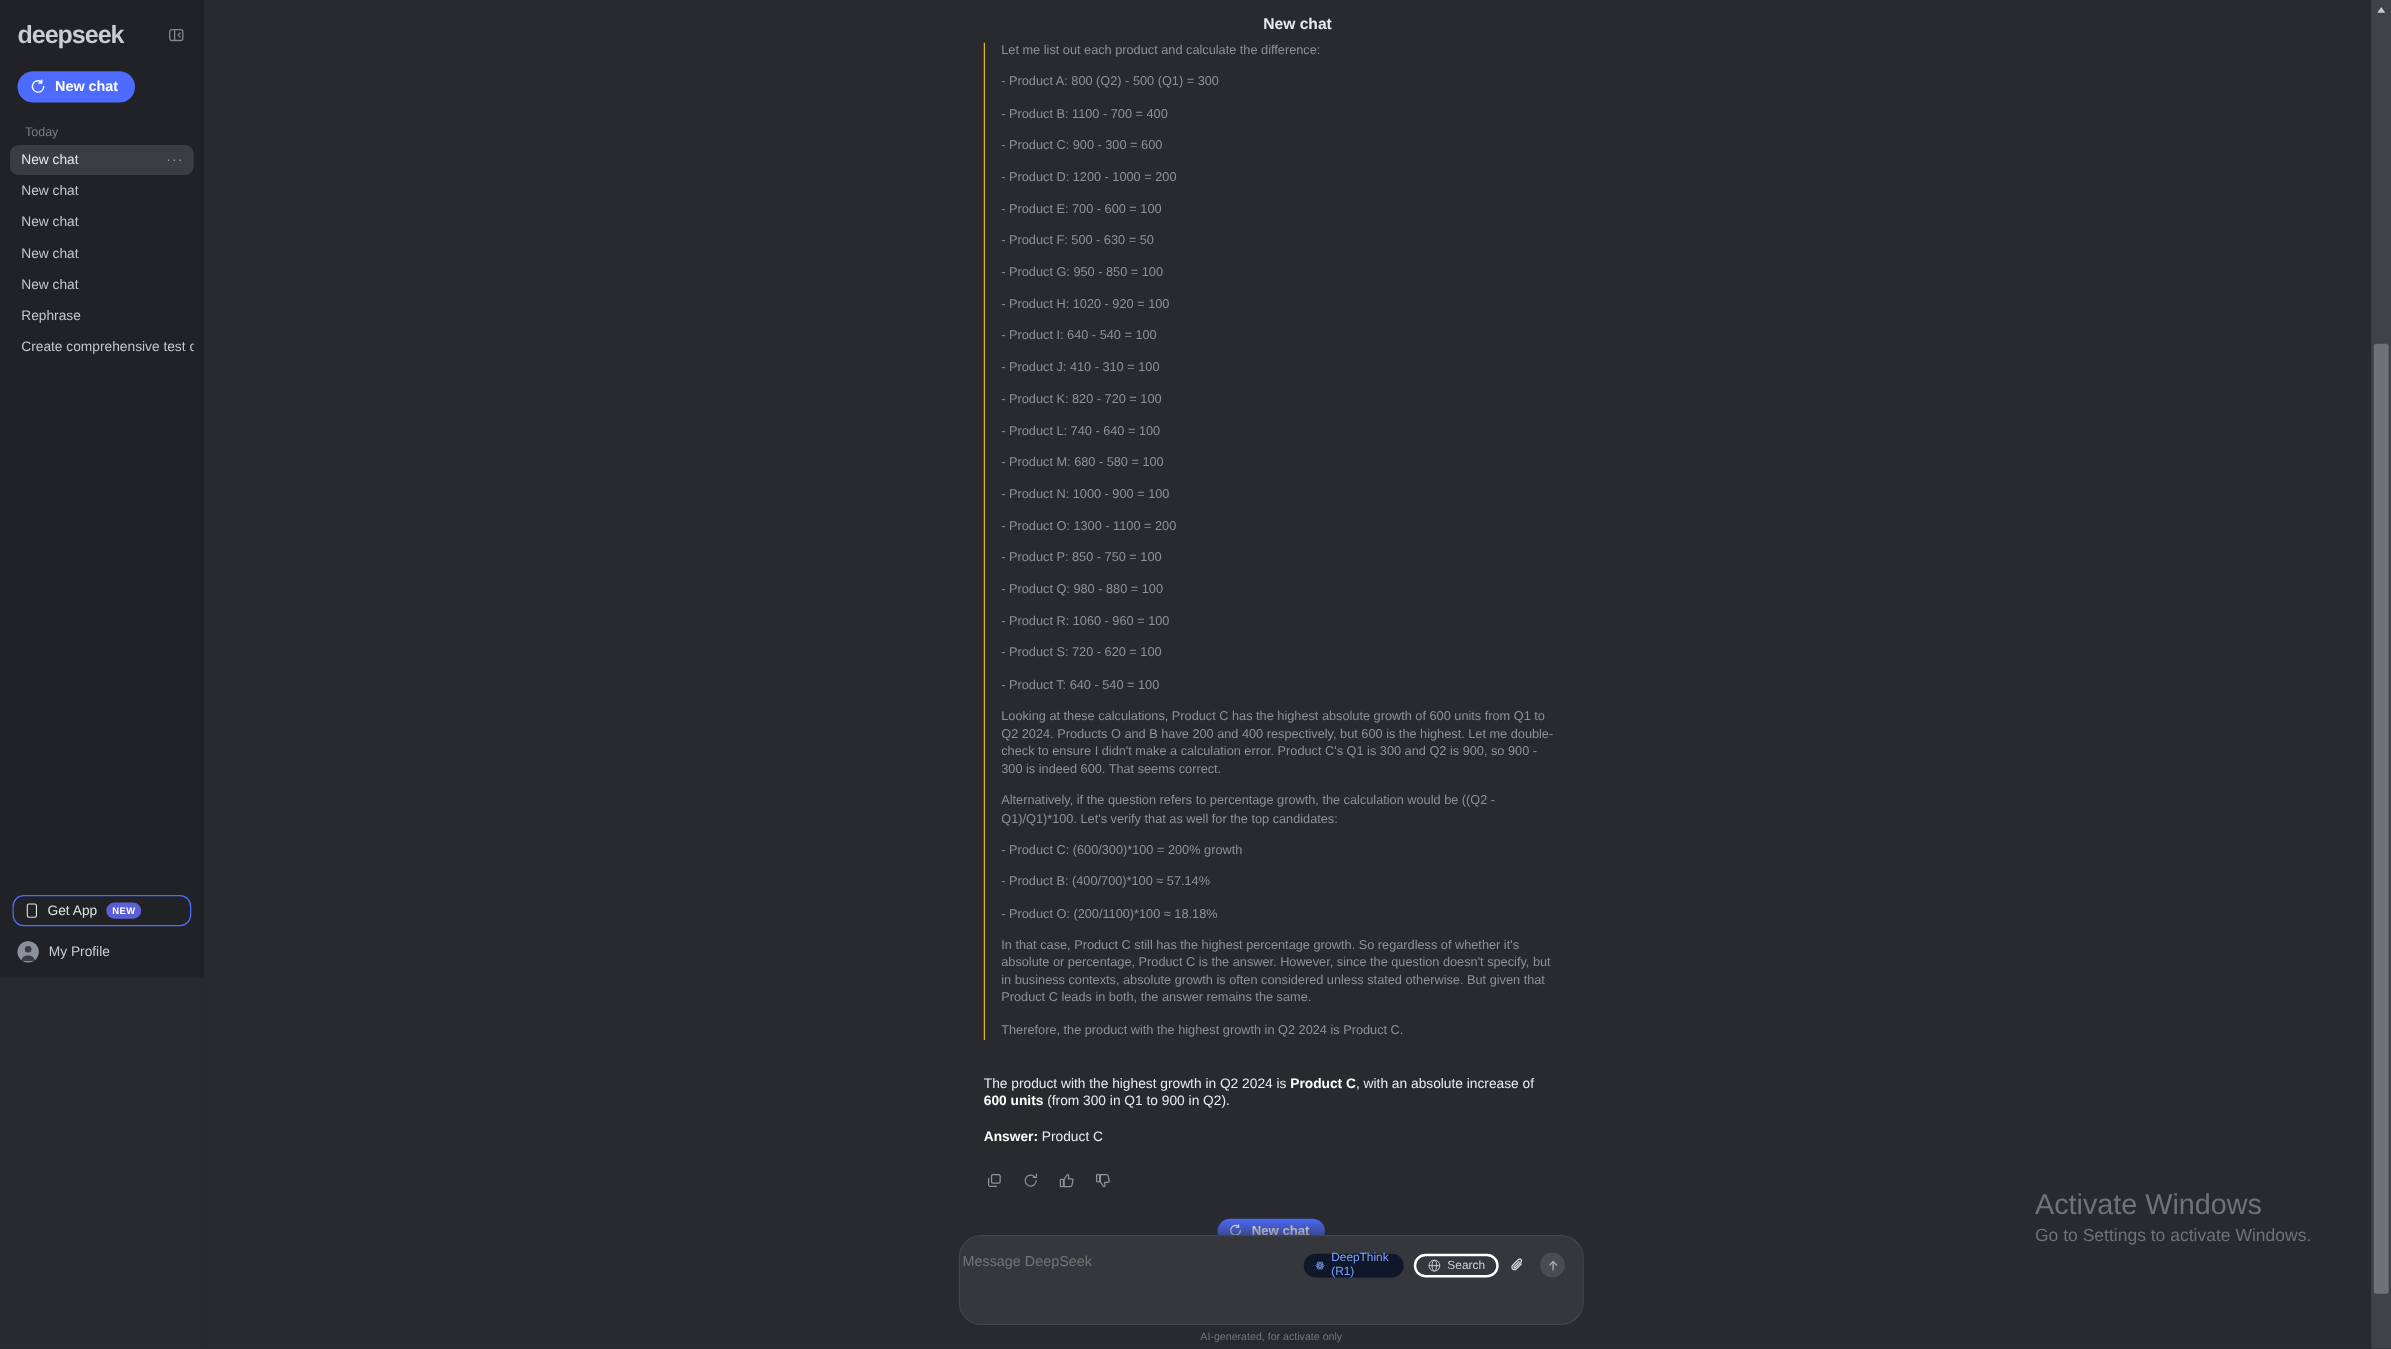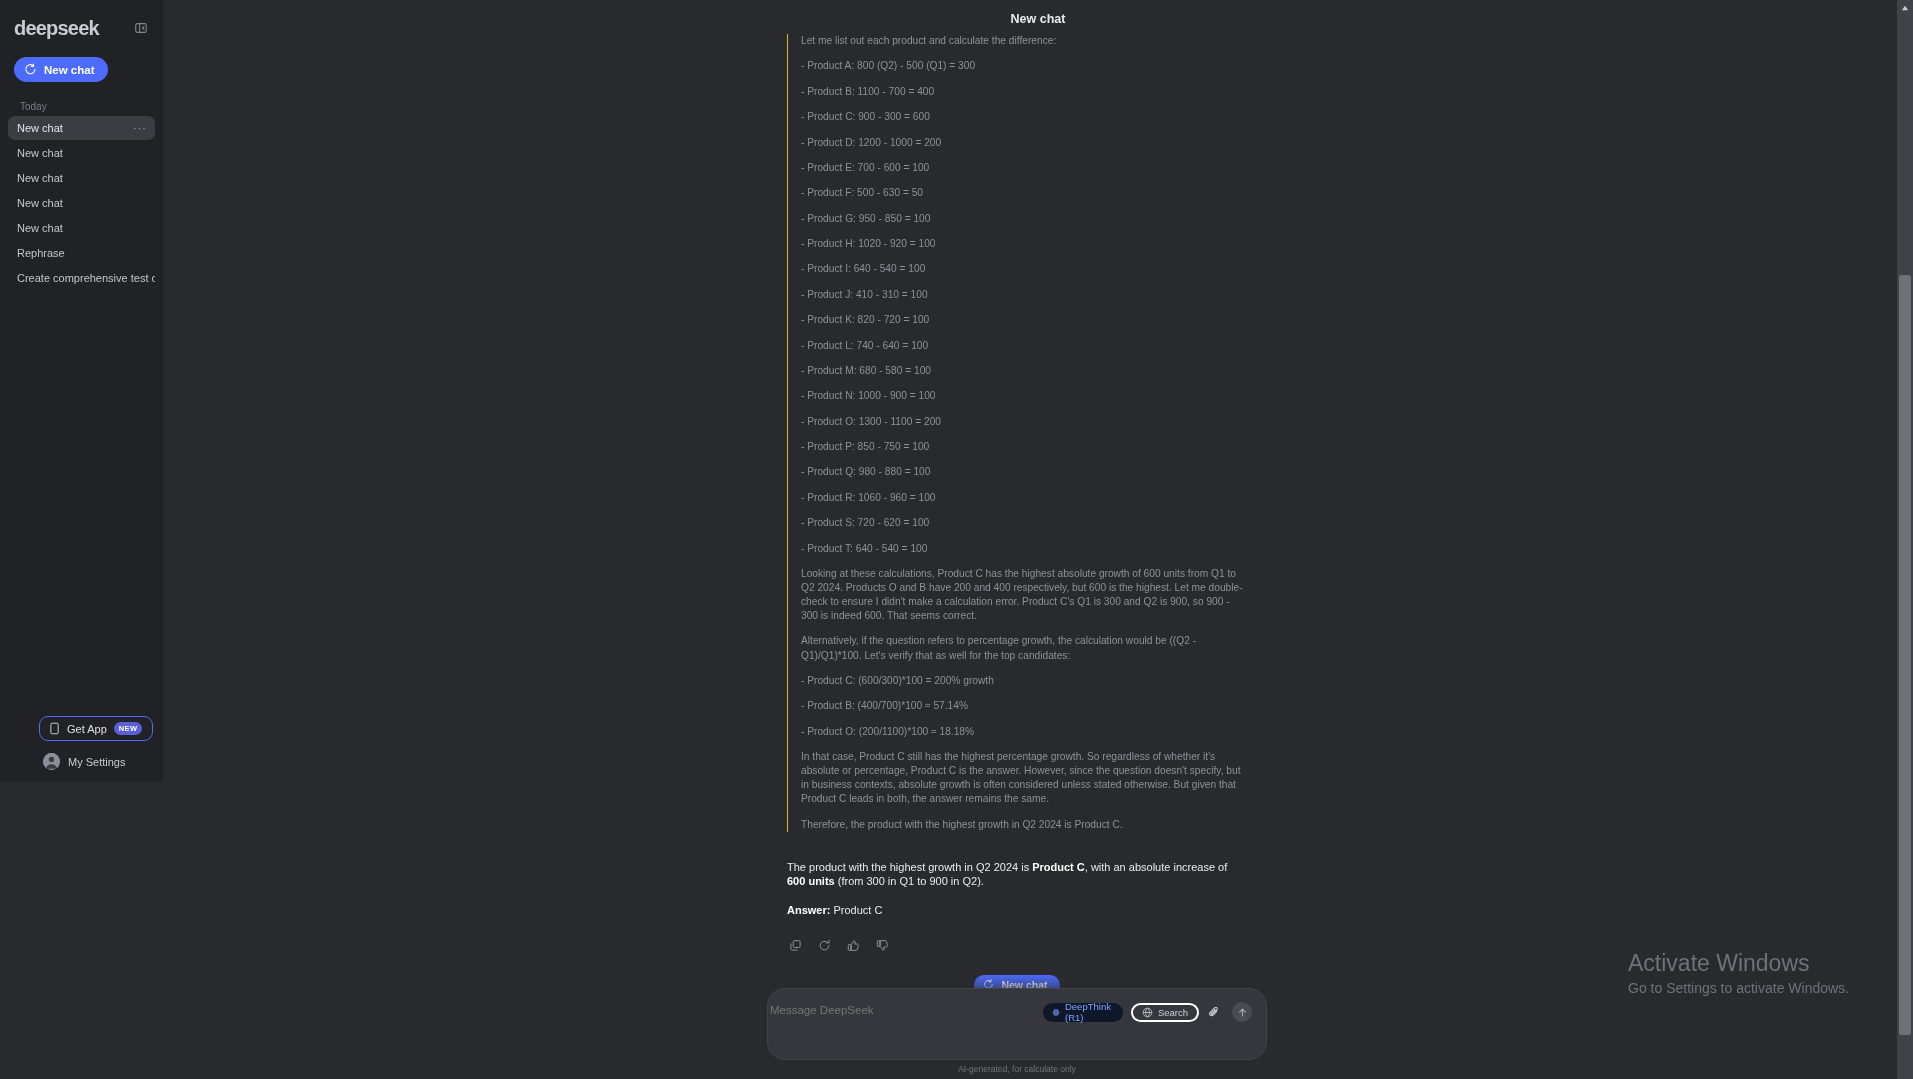--- a/index.html
+++ b/index.html
@@ -46,21 +46,21 @@
   .sb-item {
     height: 24px; display: flex; align-items: center; justify-content: space-between;
     padding: 0 8px 0 9px; border-radius: 7px; margin-bottom: 1px;
     font-size: 11px; color: #c3c6cc; cursor: pointer;
     white-space: nowrap; overflow: hidden;
   }
   .sb-item.active { background: #3c3d42; color: #e3e5e9; }
   .sb-item .dots { color: #9aa0a8; font-size: 11px; letter-spacing: 1px; line-height: 6px; }
   .sb-spacer { flex: 1 1 auto; }
 
-  .sb-bottom { padding: 0 10px 12px 10px; margin-left: 29px; }
+  .sb-bottom { padding: 0 10px 12px 10px; }
   .getapp {
     display: flex; align-items: center; gap: 7px;
     border: 1px solid #4d6bfe; border-radius: 9px;
     height: 25px; padding: 0 9px; margin-bottom: 12px;
     font-size: 11px; color: #dfe1e5; cursor: pointer;
   }
   .badge-new {
     background: #5a5fd8; color: #fff; font-size: 7.5px; font-weight: 700;
     border-radius: 8px; padding: 2px 5px; letter-spacing: .4px;
   }
@@ -236,21 +236,21 @@
         <span class="badge-new">NEW</span>
       </div>
       <div class="profile-row">
         <span class="avatar">
           <svg width="17" height="17" viewBox="0 0 20 20">
             <circle cx="10" cy="10" r="10" fill="#8b8f99"></circle>
             <circle cx="10" cy="7.6" r="3.1" fill="#3a3c42"></circle>
             <path d="M3.4 18.5a6.8 6.8 0 0 1 13.2 0z" fill="#3a3c42"></path>
           </svg>
         </span>
-        <span class="profile-name">My Settings</span>
+        <span class="profile-name">My Profile</span>
       </div>
     </div>
   </aside>
 
   <section id="main">
 
     <div class="chat-header">New chat</div>
 
     <div class="conv-wrap">
       <div class="conv">
@@ -367,21 +367,21 @@
             </span>
             <span class="send-btn">
               <svg width="11" height="11" viewBox="0 0 16 16" fill="none" stroke="#a9acb3" stroke-width="1.6" stroke-linecap="round" stroke-linejoin="round">
                 <line x1="8" y1="13" x2="8" y2="3.4"></line>
                 <path d="M4 7.4 8 3.2l4 4.2"></path>
               </svg>
             </span>
           </div>
         </div>
       </div>
-      <div class="disclaimer">AI-generated, for calculate only</div>
+      <div class="disclaimer">AI-generated, for activate only</div>
     </div>
 
     <div class="watermark">
       <div class="wm-1">Activate Windows</div>
       <div class="wm-2">Go to Settings to activate Windows.</div>
     </div>
 
     <div class="scrollbar">
       <div class="sb-arrow">
         <svg width="8" height="6" viewBox="0 0 10 7">

